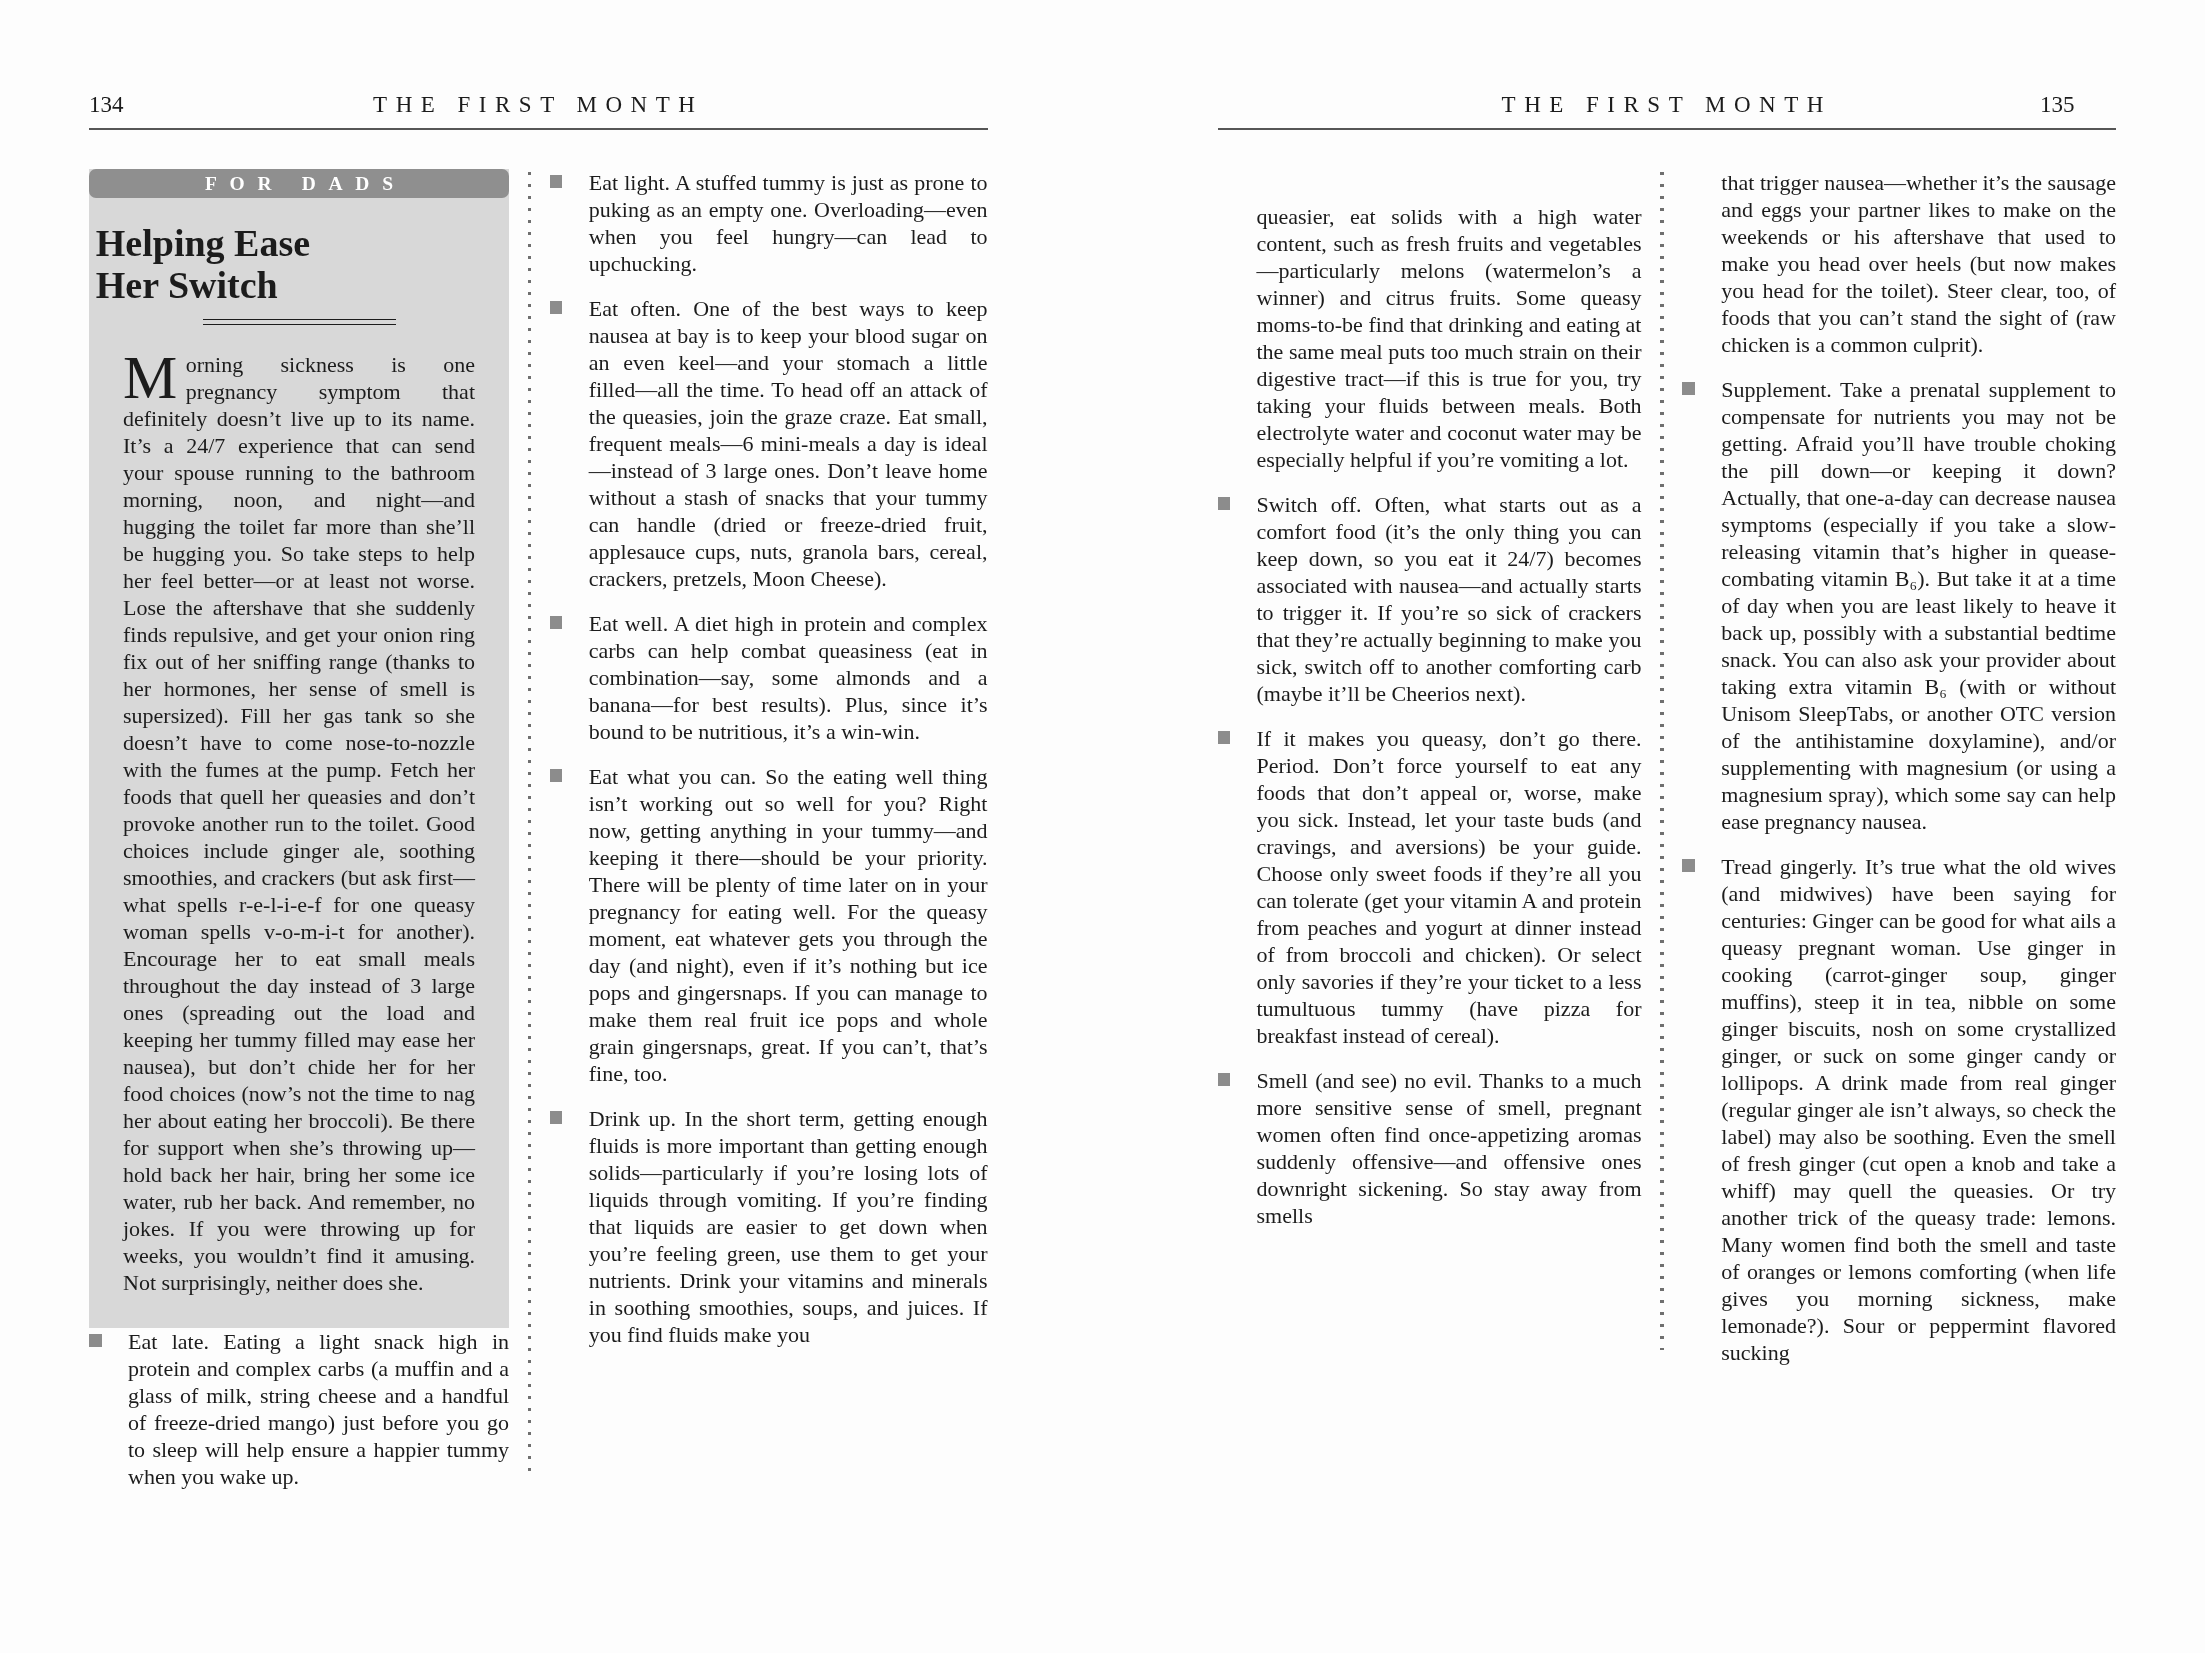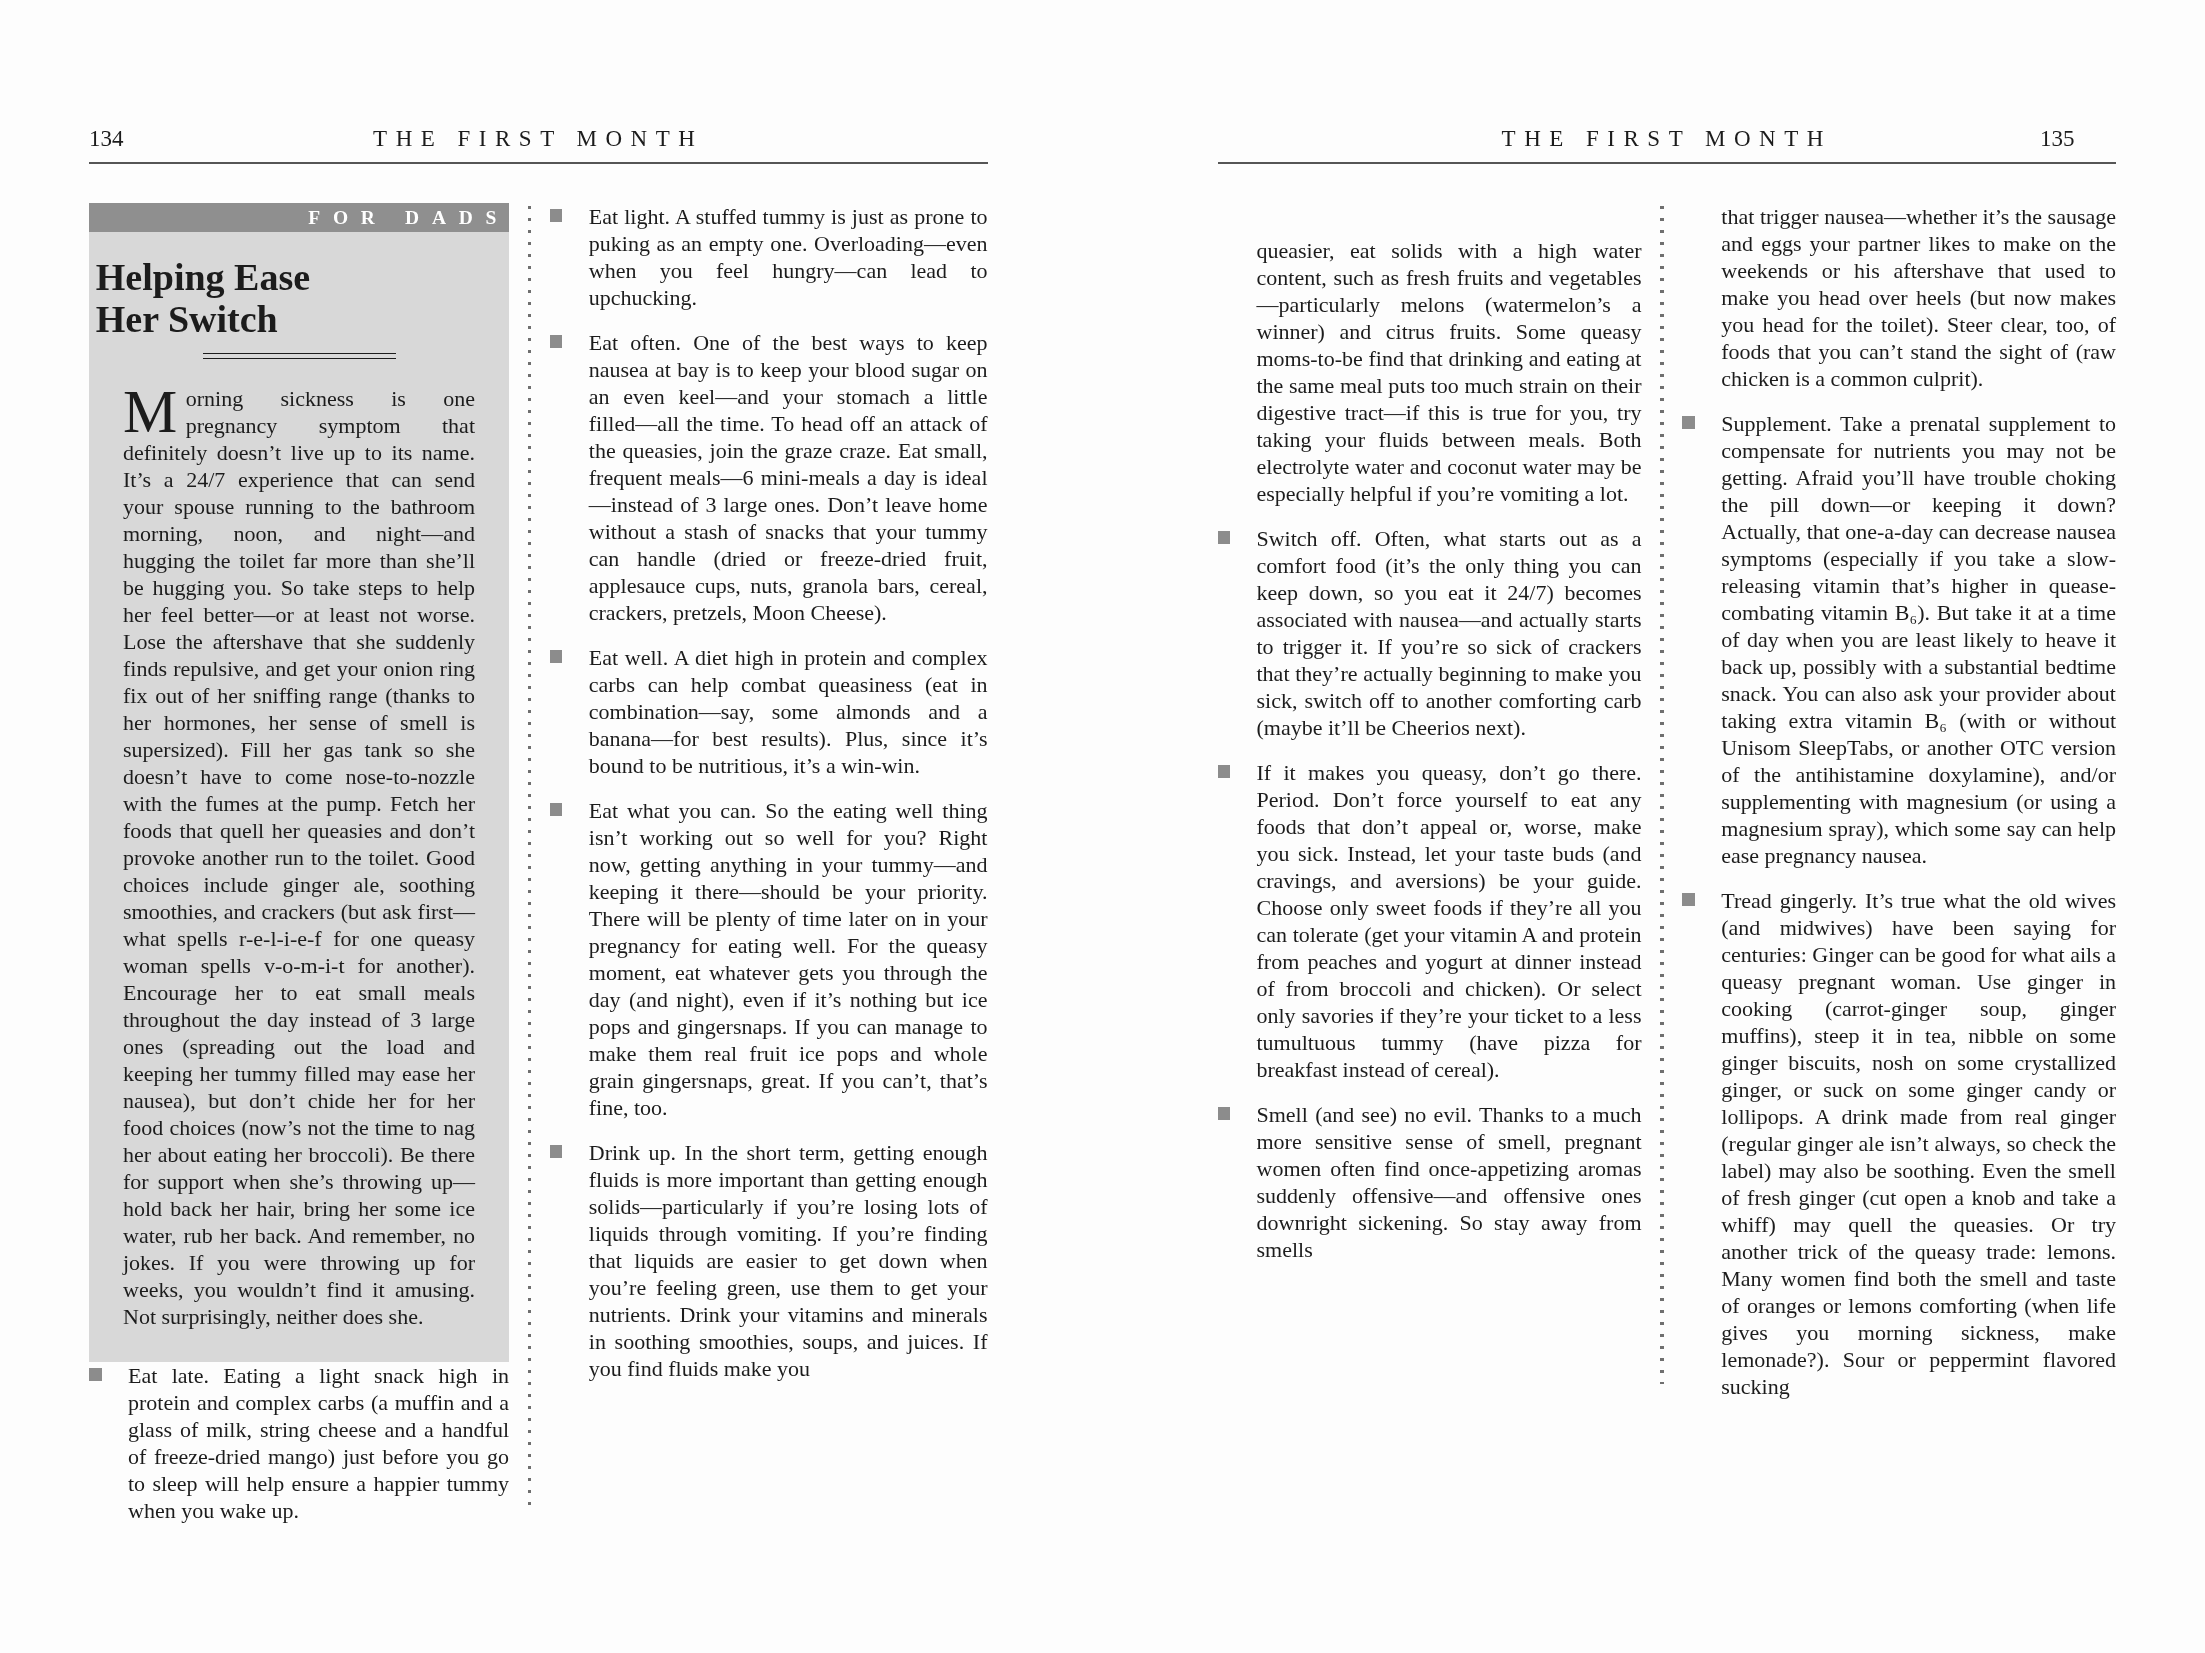--- a/index.html
+++ b/index.html
@@ -10,41 +10,41 @@
     font-family:"Liberation Serif", serif;
     font-size:22px; line-height:27px;
     overflow:hidden;
   }
   .spread { display:flex; width:2205px; height:1508px; }
   .page { width:1103px; height:1654px; box-sizing:border-box; padding-top:92px; overflow:hidden; }
   .page.left  { padding-left:89px; padding-right:115px; }
   .page.right { padding-left:115px; padding-right:89px; }
 
   .pghead { display:grid; grid-template-columns:76px 1fr 76px; align-items:baseline; font-size:23px; line-height:25.4px; }
-  .running-head { text-align:center; letter-spacing:8.5px; white-space:nowrap;margin-top:34px; }
+  .running-head { text-align:center; letter-spacing:8.5px; white-space:nowrap; }
   .pagenum.leftnum  { text-align:left; }
   .pagenum.rightnum { }
   .headrule { border-bottom:2.5px solid var(--rule,#565656); margin-top:10.2px; }
 
   .columns { display:flex; margin-top:39px; align-items:stretch; }
   .col { min-width:0; }
   .page.left  .col.c1 { flex:0 0 420px; }
   .page.left  .col.c2 { flex:1; }
   .page.right .col.c1 { flex:0 0 424px;margin-top:34px; }
   .page.right .col.c2 { flex:1; }
   .divider {
     flex:0 0 3.4px; margin:3.4px 18.7px 34px;
     background:repeating-linear-gradient(to bottom, var(--divider,#6f6f6f) 0 3.4px, transparent 3.4px 12px);
   }
 
   .box { background:var(--box_bg,#d8d8d8); padding-bottom:32px; }
   .banner {
     background:var(--banner_bg,#8f8f8f); color:#fff;
-    text-align:right; font-weight:bold;
-    font-size:19.5px; line-height:29px; letter-spacing:12.7px; text-indent:12.7px;
+    text-align:center; font-weight:bold;
+    font-size:19.5px; line-height:29px; letter-spacing:12.7px; text-indent:12.7px;border-radius:7px;
   }
   .box-title { font-weight:bold; font-size:38px; line-height:42px; margin:24px 6.8px 0; }
   .title-rule {
     width:193px; height:6px; box-sizing:border-box; margin:13.6px auto 25.4px;
     border-top:1.7px solid #1c1c1c; border-bottom:1.7px solid #1c1c1c;
   }
   .box-body { margin:0 34px; text-align:justify; hyphens:auto; }
   .dropcap { float:left; font-size:61px; line-height:44px; padding:5.1px 8.5px 0 0; }
 
   ul.bullets { list-style:none; margin:0; padding:0; }

